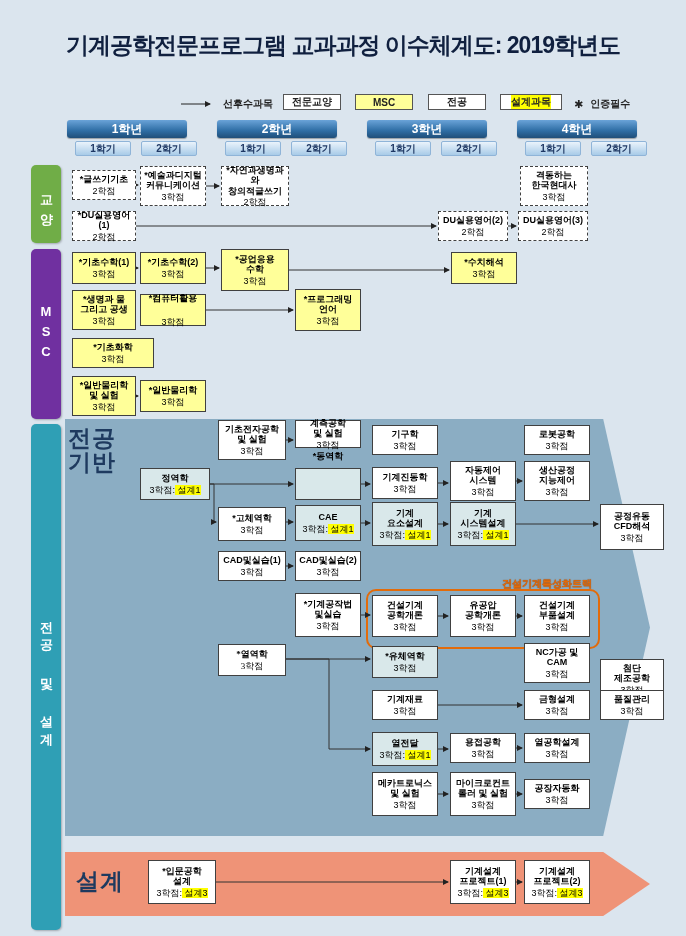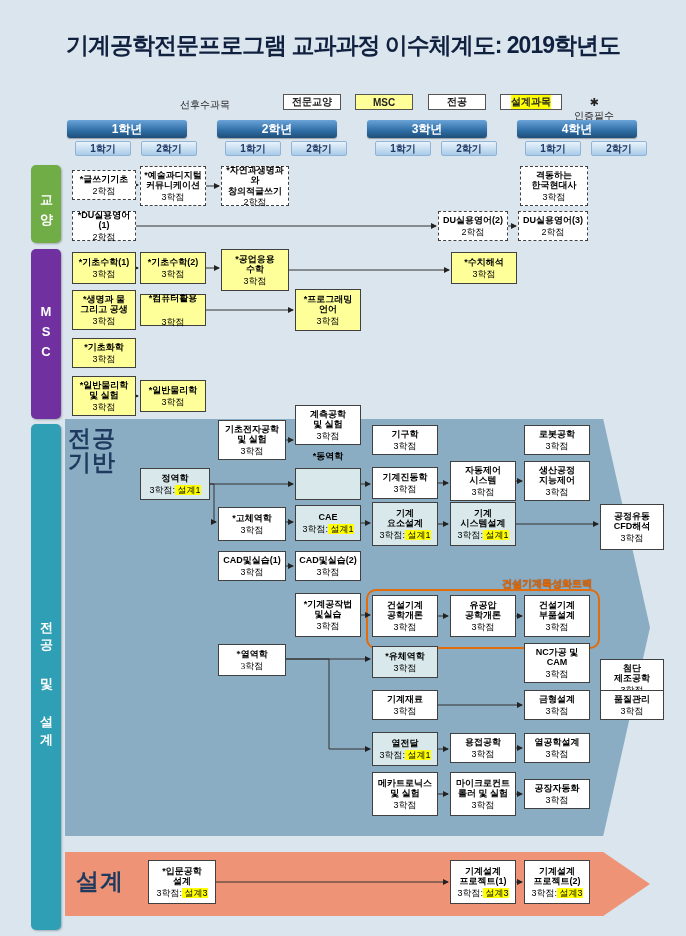--- a/index.html
+++ b/index.html
@@ -2,21 +2,21 @@
 <html><head>
 <meta charset="utf-8">
 <style>
   html,body{margin:0;padding:0;background:#e8edf2;}
   .page{position:relative;width:686px;height:936px;background:#dbe5ee;
         font-family:"Liberation Sans","DejaVu Sans",sans-serif;overflow:hidden;}
   .title{position:absolute;top:30px;left:0;right:0;text-align:center;
          font-size:23px;font-weight:bold;color:#10203f;letter-spacing:-1px;}
   
   .legend-item{position:absolute;top:96px;height:16px;display:flex;align-items:center;
-               gap:0;font-size:10px;font-weight:normal;color:#222;flex-direction:column;}
+               gap:7px;font-size:10px;font-weight:bold;color:#222;}
   .legend-box{position:absolute;top:94px;height:16px;display:flex;align-items:center;
               justify-content:center;font-size:10px;font-weight:bold;color:#222;
               background:#fff;border:1px solid #555;box-sizing:border-box;}
   .legend-box.yellow{background:#ffff99;}
   .hl{background:#ffff00;}
   .star{font-size:11px;}
   
   .year-hdr{position:absolute;top:120px;height:18px;width:120px;border-radius:3px;
             background:linear-gradient(180deg,#6aa3d8 0%,#2e6da4 60%,#1f4e79 100%);
             color:#fff;font-size:12px;font-weight:bold;display:flex;align-items:center;
@@ -216,39 +216,39 @@
       </div>
       <div class="course yellow" style="left: 140px; top: 294px; width: 66px; height: 32px; gap: 13px;">
         <div class="cname">*컴퓨터활용</div>
         <div class="ccredit">3학점</div>
       </div>
       <div class="course yellow" style="left: 295px; top: 289px; width: 66px; height: 42px;">
         <div class="cname">*프로그래밍
 언어</div>
         <div class="ccredit">3학점</div>
       </div>
-      <div class="course yellow" style="left: 72px; top: 338px; width: 64px; height: 30px;">
+      <div class="course yellow" style="left: 72px; top: 338px; width: 82px; height: 30px;">
         <div class="cname">*기초화학</div>
         <div class="ccredit">3학점</div>
       </div>
       <div class="course yellow" style="left: 72px; top: 376px; width: 64px; height: 40px;">
         <div class="cname">*일반물리학
 및 실험</div>
         <div class="ccredit">3학점</div>
       </div>
       <div class="course yellow" style="left: 140px; top: 380px; width: 66px; height: 32px;">
         <div class="cname">*일반물리학</div>
         <div class="ccredit">3학점</div>
       </div>
       <div class="course white" style="left: 218px; top: 420px; width: 68px; height: 40px;">
         <div class="cname">기초전자공학
 및 실험</div>
         <div class="ccredit">3학점</div>
       </div>
-      <div class="course white" style="left: 295px; top: 405px; width: 66px; height: 40px;">
+      <div class="course white" style="left: 295px; top: 420px; width: 66px; height: 28px;">
         <div class="cname">계측공학
 및 실험</div>
         <div class="ccredit">3학점</div>
       </div>
       <div class="course white" style="left: 372px; top: 425px; width: 66px; height: 30px;">
         <div class="cname">기구학</div>
         <div class="ccredit">3학점</div>
       </div>
       <div class="course white" style="left: 524px; top: 425px; width: 66px; height: 30px;">
         <div class="cname">로봇공학</div>

